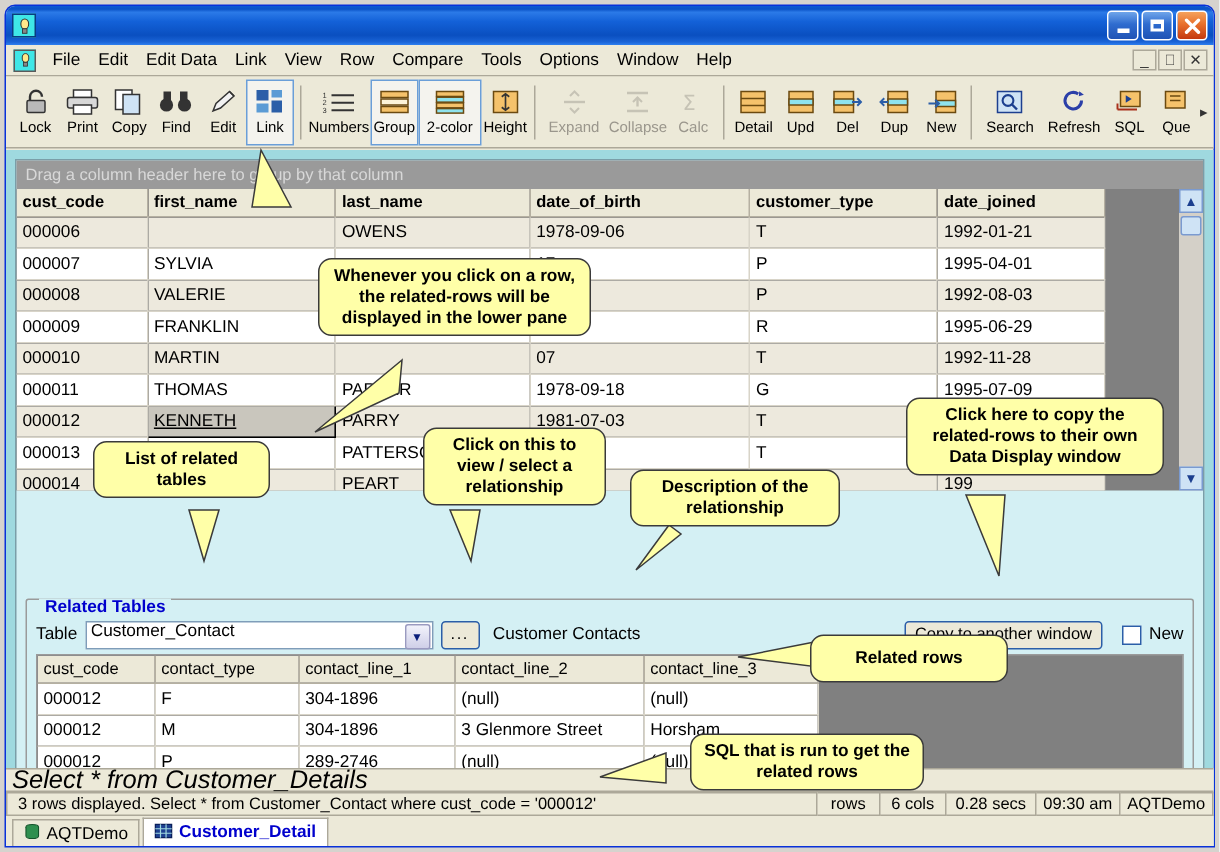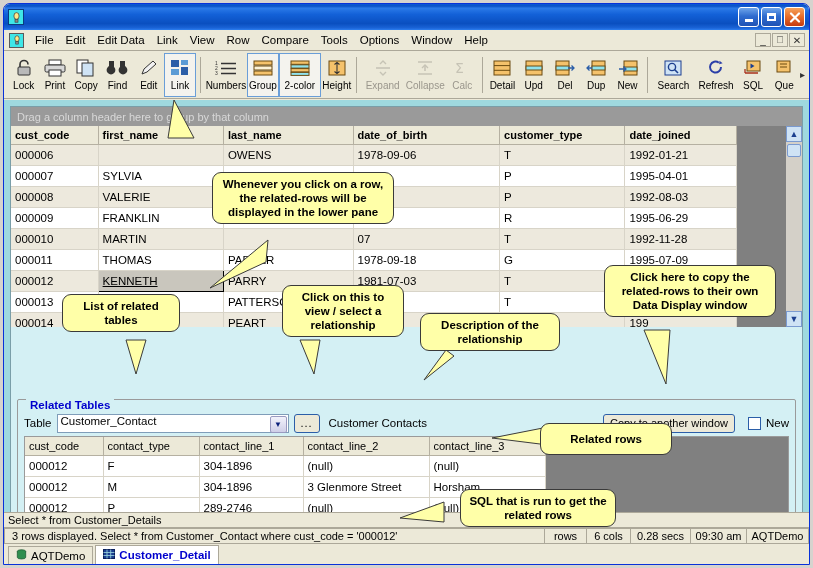--- a/index.html
+++ b/index.html
@@ -224,21 +224,21 @@
     overflow:hidden;
   }
 
   
   .status-area {
     position:absolute; left:0;right:0;bottom:0;height:52px;
     background:#ece9d8;
   }
   .sql-line {
     height:16px; border:1px solid #aca899; border-left:none;border-right:none;
-    background:#ece9d8; font-size:11px; display:flex;align-items:center;padding-left:4px;
+    background:#ece9d8; font-size:17px; display:flex;align-items:center;padding-left:4px;font-style:italic;
   }
   .status-bar { height:16px; display:flex; align-items:stretch; background:#ece9d8; }
   .sb-main { flex:1; border:1px solid #aca899; font-size:11px; display:flex;align-items:center;padding-left:7px; overflow:hidden; white-space:nowrap;}
   .sb-cell { border:1px solid #aca899; border-left:none; font-size:11px; display:flex;align-items:center;justify-content:center;padding:0 4px;white-space:nowrap;}
   .tabstrip { height:20px; display:flex; align-items:flex-end; background:#ece9d8; padding-left:4px; gap:2px;}
   .tab {
     height:18px; display:flex;align-items:center;gap:4px;
     padding:0 7px; font-size:11.5px; background:#ece9d8;
     border:1px solid #aca899; border-bottom:none;
   }

